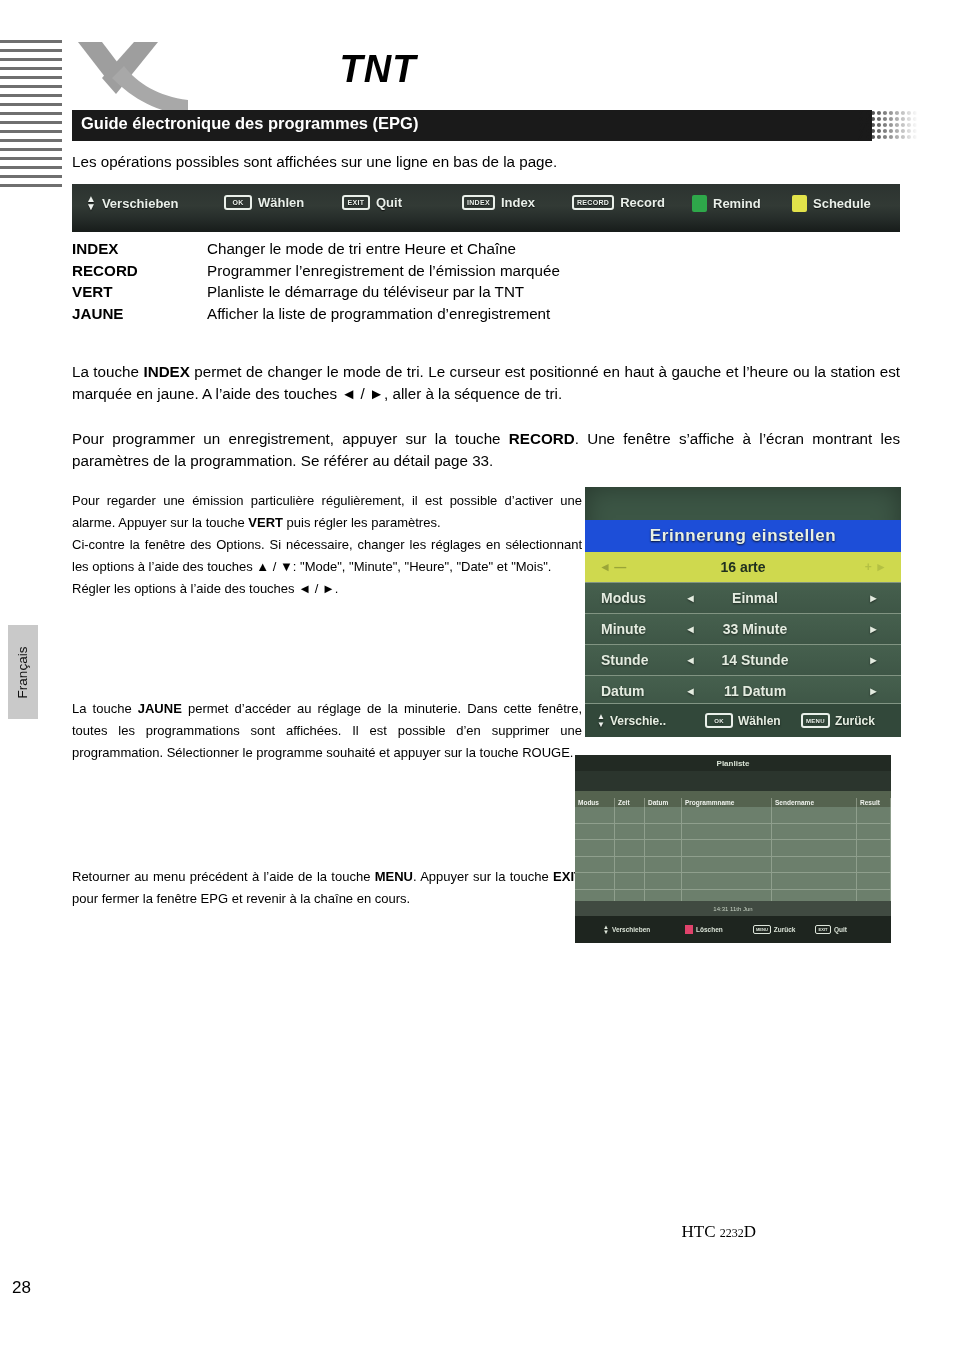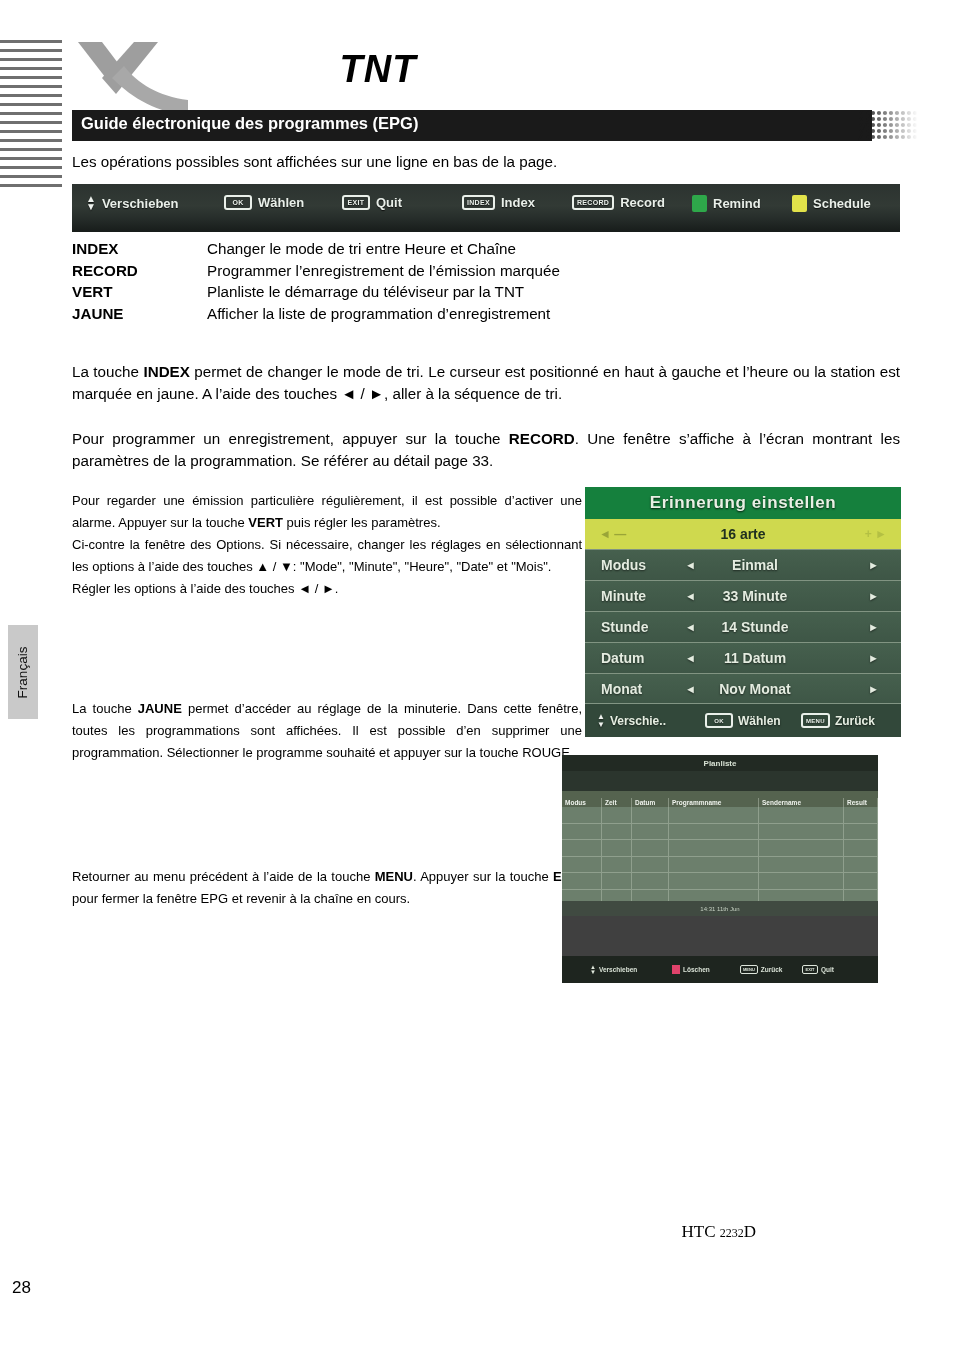--- a/index.html
+++ b/index.html
@@ -213,29 +213,30 @@
     left: 585px;
     top: 487px;
     width: 316px;
     height: 250px;
     background: #3c5645;
     overflow: hidden;
     box-shadow: inset 0 0 26px rgba(0,0,0,.35);
   }
   #shot-reminder .sr-title {
     height: 32px;
-    background: #15803d;
+    background: #1d4ed8;
     color: #e8f0e4;
     font-size: 17px;
     font-weight: bold;
     letter-spacing: .6px;
     display: flex;
     align-items: center;
     justify-content: center;
     text-shadow: 0 1px 2px rgba(0,0,0,.8);
+    margin-top: 33px;
   }
   #shot-reminder .sr-channel {
     height: 30px;
     background: #cfd94e;
     color: #20301f;
     font-size: 14px;
     font-weight: bold;
     display: flex;
     align-items: center;
     position: relative;
@@ -276,24 +277,24 @@
     font-size: 12px;
     font-weight: bold;
     text-shadow: 0 1px 2px rgba(0,0,0,.6);
   }
   #shot-reminder .sr-footer .fi { display: flex; align-items: center; }
   #shot-reminder .sr-footer .fi .fl { margin-left: 5px; }
 
   
   #shot-planliste {
     position: absolute;
-    left: 562px;
+    left: 575px;
     top: 755px;
     width: 316px;
-    height: 228px;
+    height: 188px;
     background: #404040;
     overflow: hidden;
   }
   #shot-planliste .pl-title {
     height: 16px;
     background: #222a23;
     color: #d8e2d4;
     font-size: 8px;
     font-weight: bold;
     display: flex;

